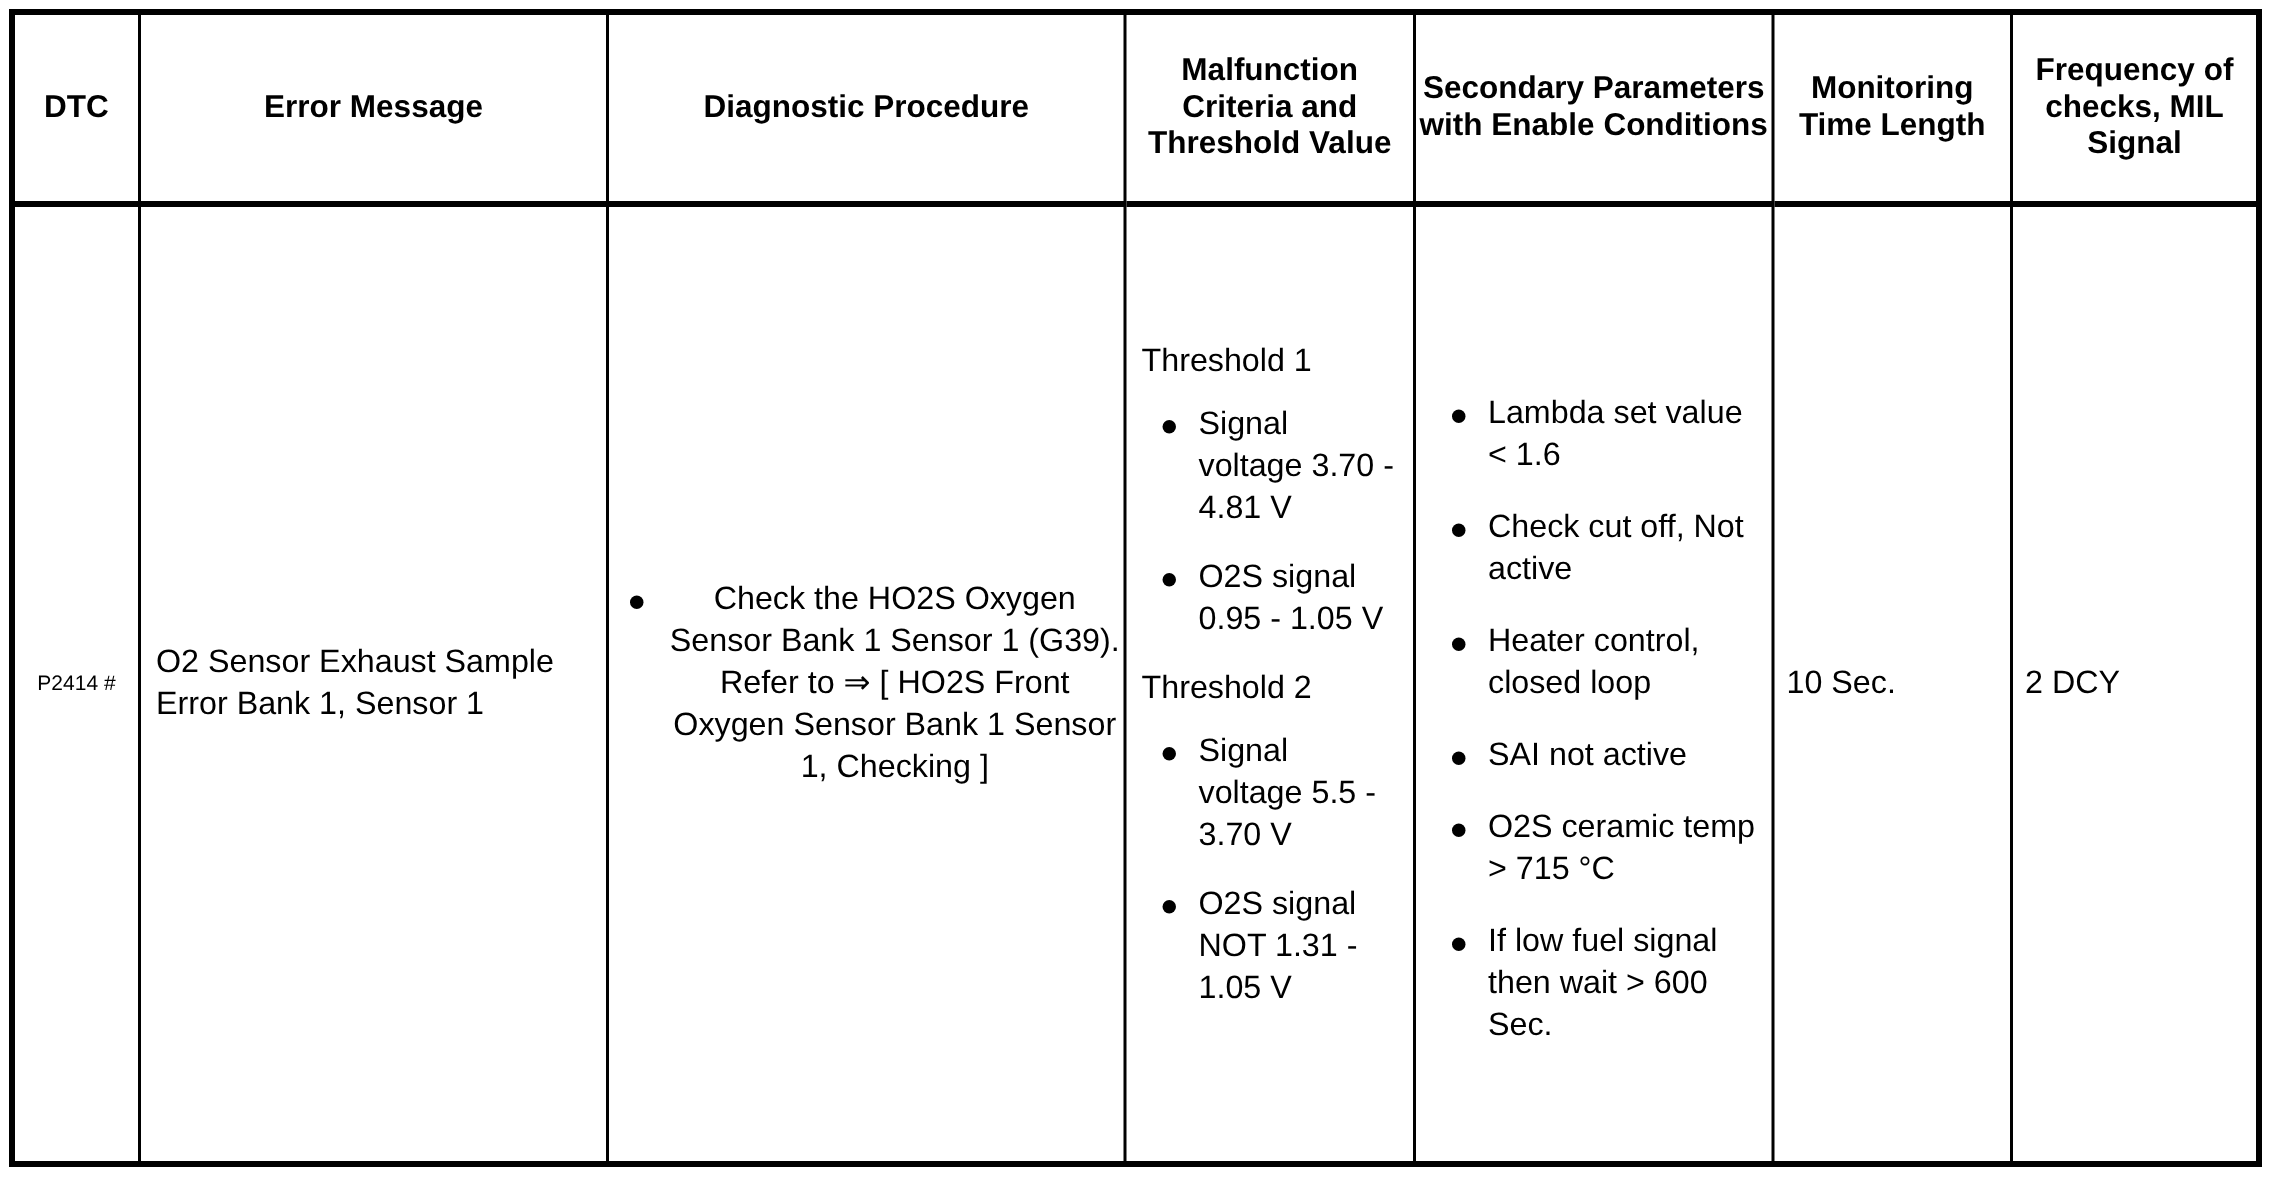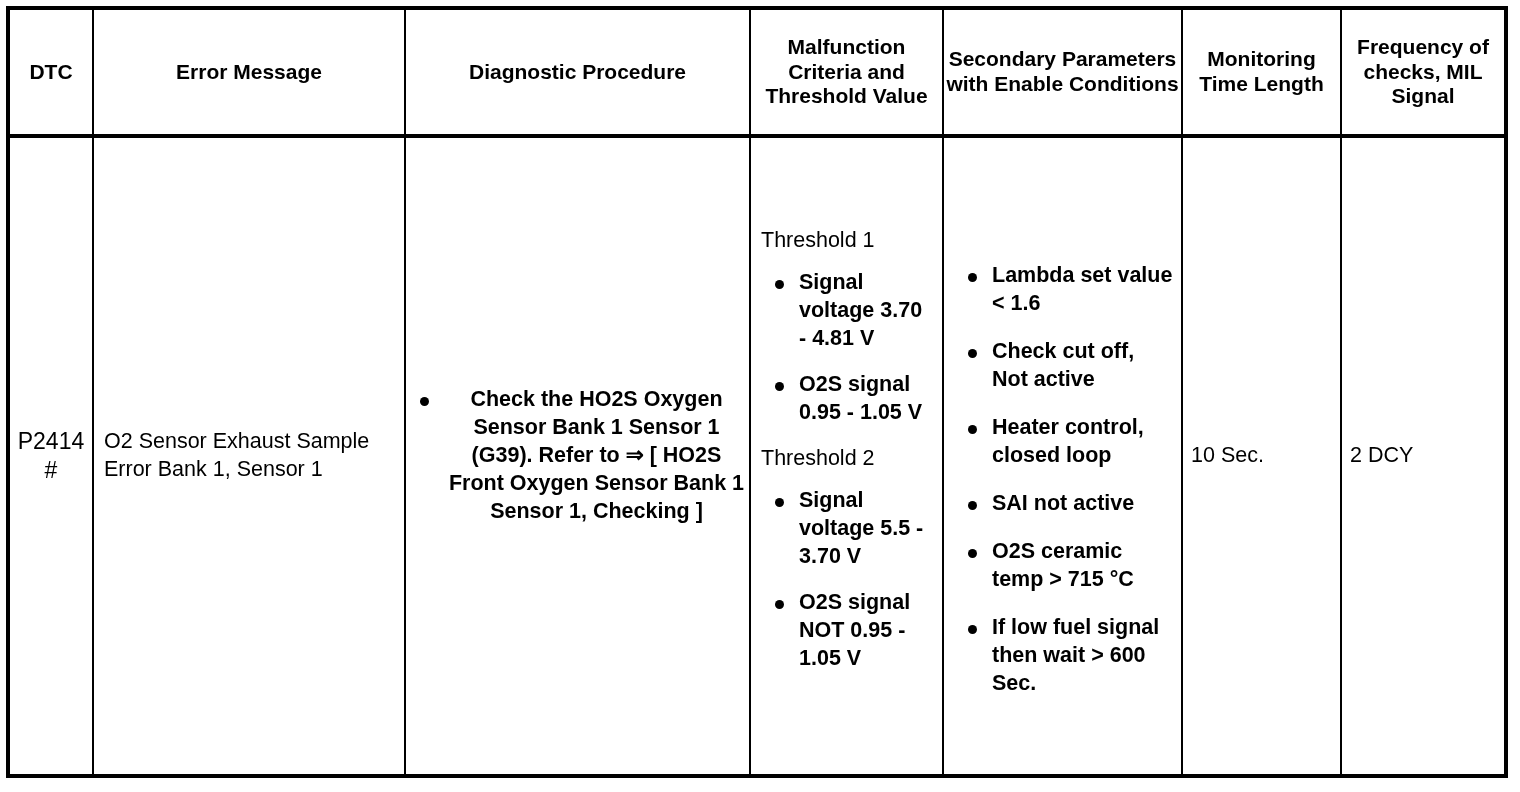--- a/index.html
+++ b/index.html
@@ -68,30 +68,29 @@
   .cell-pad {
     padding: 4px 8px 4px 10px;
   }
   .cell-pad-top {
     padding: 10px 8px 4px 10px;
   }
 
   .dtc-code {
     text-align: center;
     padding: 4px 2px;
-    font-size: 23px;
+    font-size: 14px;
     line-height: 1.28;
   }
 
   
   ul.blist {
     list-style: none;
     margin: 0;
     padding: 0;
-    font-weight: bold;
   }
   ul.blist > li {
     position: relative;
     padding-left: 38px;
     margin: 0 0 20px 0;
   }
   ul.blist > li:last-child {
     margin-bottom: 0;
   }
   ul.blist > li::before {
@@ -193,21 +192,21 @@
               <ul class="blist tight">
                 <li>Signal voltage 3.70 - 4.81 V</li>
                 <li>O2S signal 0.95 - 1.05 V</li>
               </ul>
             </div>
 
             <div class="thr-block">
               <div class="thr-label">Threshold 2</div>
               <ul class="blist tight">
                 <li>Signal voltage 5.5 - 3.70 V</li>
-                <li>O2S signal NOT 0.95 - 1.05 V</li>
+                <li>O2S signal NOT 1.31 - 1.05 V</li>
               </ul>
             </div>
 
           </div>
         </td>
 
         <td class="top-align">
           <div class="cell-pad-top" style="padding-top:52px">
             <ul class="blist sec-list">
               <li>Lambda set value &lt; 1.6</li>

